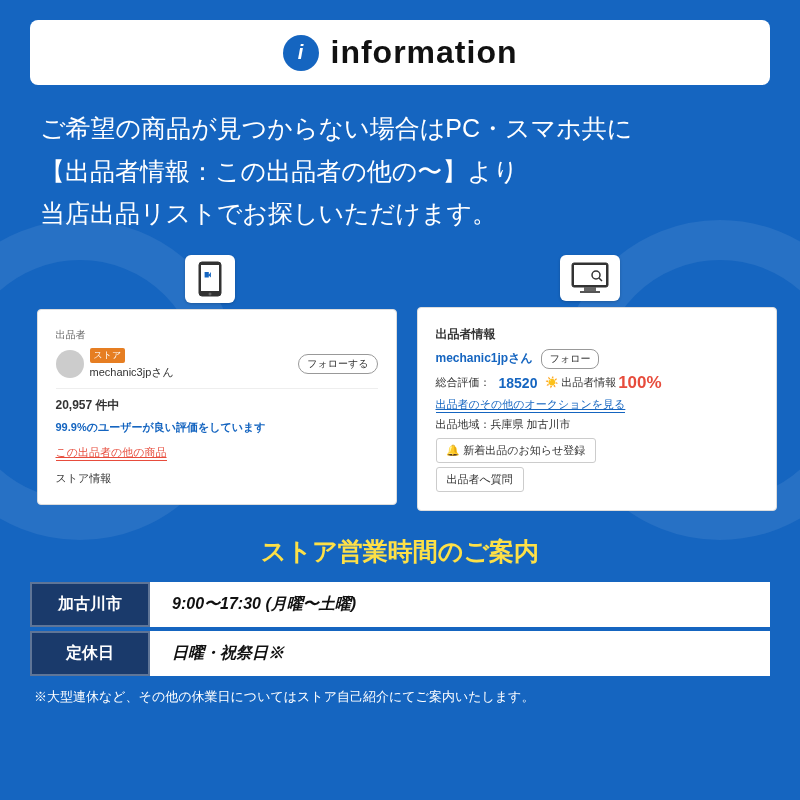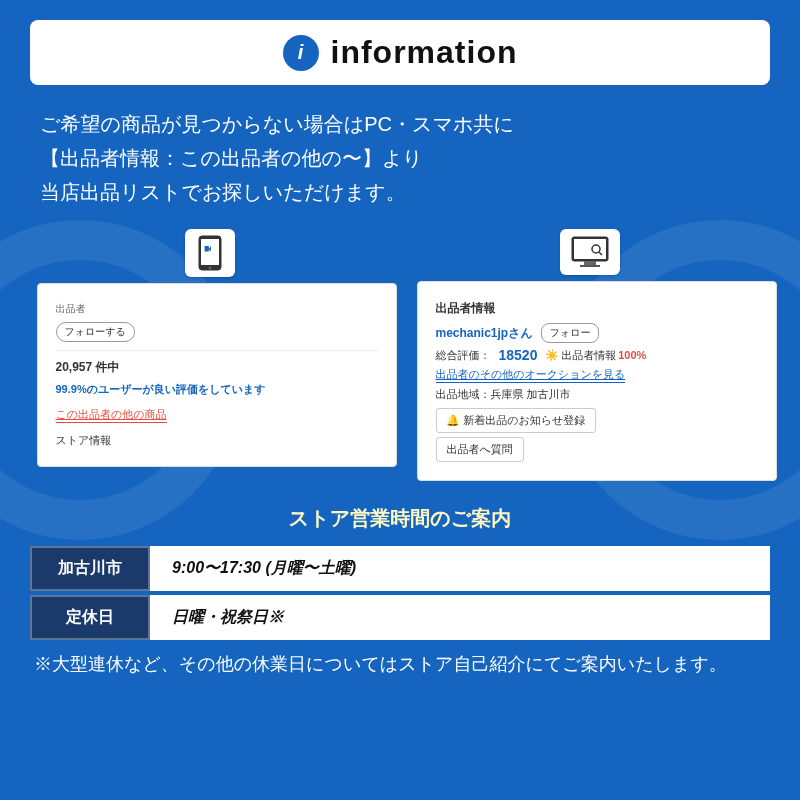--- a/index.html
+++ b/index.html
@@ -66,21 +66,21 @@
     .header-title {
       font-size: 32px;
       font-weight: bold;
       color: #111;
       letter-spacing: 1px;
     }
 
     
     .description {
       color: white;
-      font-size: 20px;
+      font-size: 25px;
       line-height: 1.7;
       margin-bottom: 20px;
       padding: 0 10px;
     }
 
     
     .screenshots-row {
       display: flex;
       gap: 20px;
       margin-bottom: 24px;
@@ -223,21 +223,21 @@
       align-items: center;
       gap: 2px;
       font-size: 11px;
     }
     .good-label {
       color: #333;
     }
     .good-percent {
       color: #e74c3c;
       font-weight: bold;
-      font-size: 11px;
+      font-size: 17px;
     }
     .auction-link {
       color: #1565c0;
       font-size: 11px;
       text-decoration: underline;
       border-bottom: 1px solid #1565c0;
       display: inline-block;
       margin-bottom: 4px;
     }
     .location-text {
@@ -262,22 +262,22 @@
       border-radius: 3px;
       padding: 4px 10px;
       font-size: 11px;
       background: white;
       width: fit-content;
     }
 
     
     .store-hours-title {
       text-align: center;
-      color: #fef9c3;
-      font-size: 20px;
+      color: #fde047;
+      font-size: 25px;
       font-weight: bold;
       margin-bottom: 14px;
     }
     .hours-row {
       display: flex;
       margin-bottom: 4px;
     }
     .hours-label-cell {
       background: #1a3a6b;
       color: white;
@@ -294,21 +294,21 @@
       font-size: 16px;
       font-weight: bold;
       padding: 10px 20px;
       flex: 1;
       border: 2px solid rgba(255,255,255,0.3);
       font-style: italic;
     }
 
     .footer-note {
       color: white;
-      font-size: 18px;
+      font-size: 13px;
       text-align: left;
       padding: 0 4px;
     }
 
     
     .phone-icon-box {
       background: white;
       border-radius: 6px;
       padding: 6px 10px;
       display: inline-flex;
@@ -360,20 +360,27 @@
           <rect x="6" y="4" width="18" height="26" fill="white"></rect>
           <circle cx="15" cy="33" r="1.5" fill="#666"></circle>
 
           <polygon points="18,10 24,10 24,14 27,10 27,18 24,15 24,18 18,18" fill="#1565c0" transform="translate(-3,4) scale(0.7)"></polygon>
         </svg>
       </div>
       <div class="screenshot-box">
         <div class="seller-label">出品者</div>
         <div class="seller-section">
           <div class="seller-row">
+            <div class="seller-avatar-name">
+              <div class="avatar-circle"></div>
+              <div>
+                <div class="store-badge">ストア</div>
+                <div class="seller-name-text">mechanic3jpさん</div>
+              </div>
+            </div>
             <div class="follow-btn">フォローする</div>
           </div>
         </div>
         <div class="seller-stats">
           <span class="count">20,957 件中</span>
         </div>
         <div class="seller-rating">99.9%のユーザーが良い評価をしています</div>
         <div style="margin: 6px 0;">
           <span class="seller-link">この出品者の他の商品</span>
         </div>

